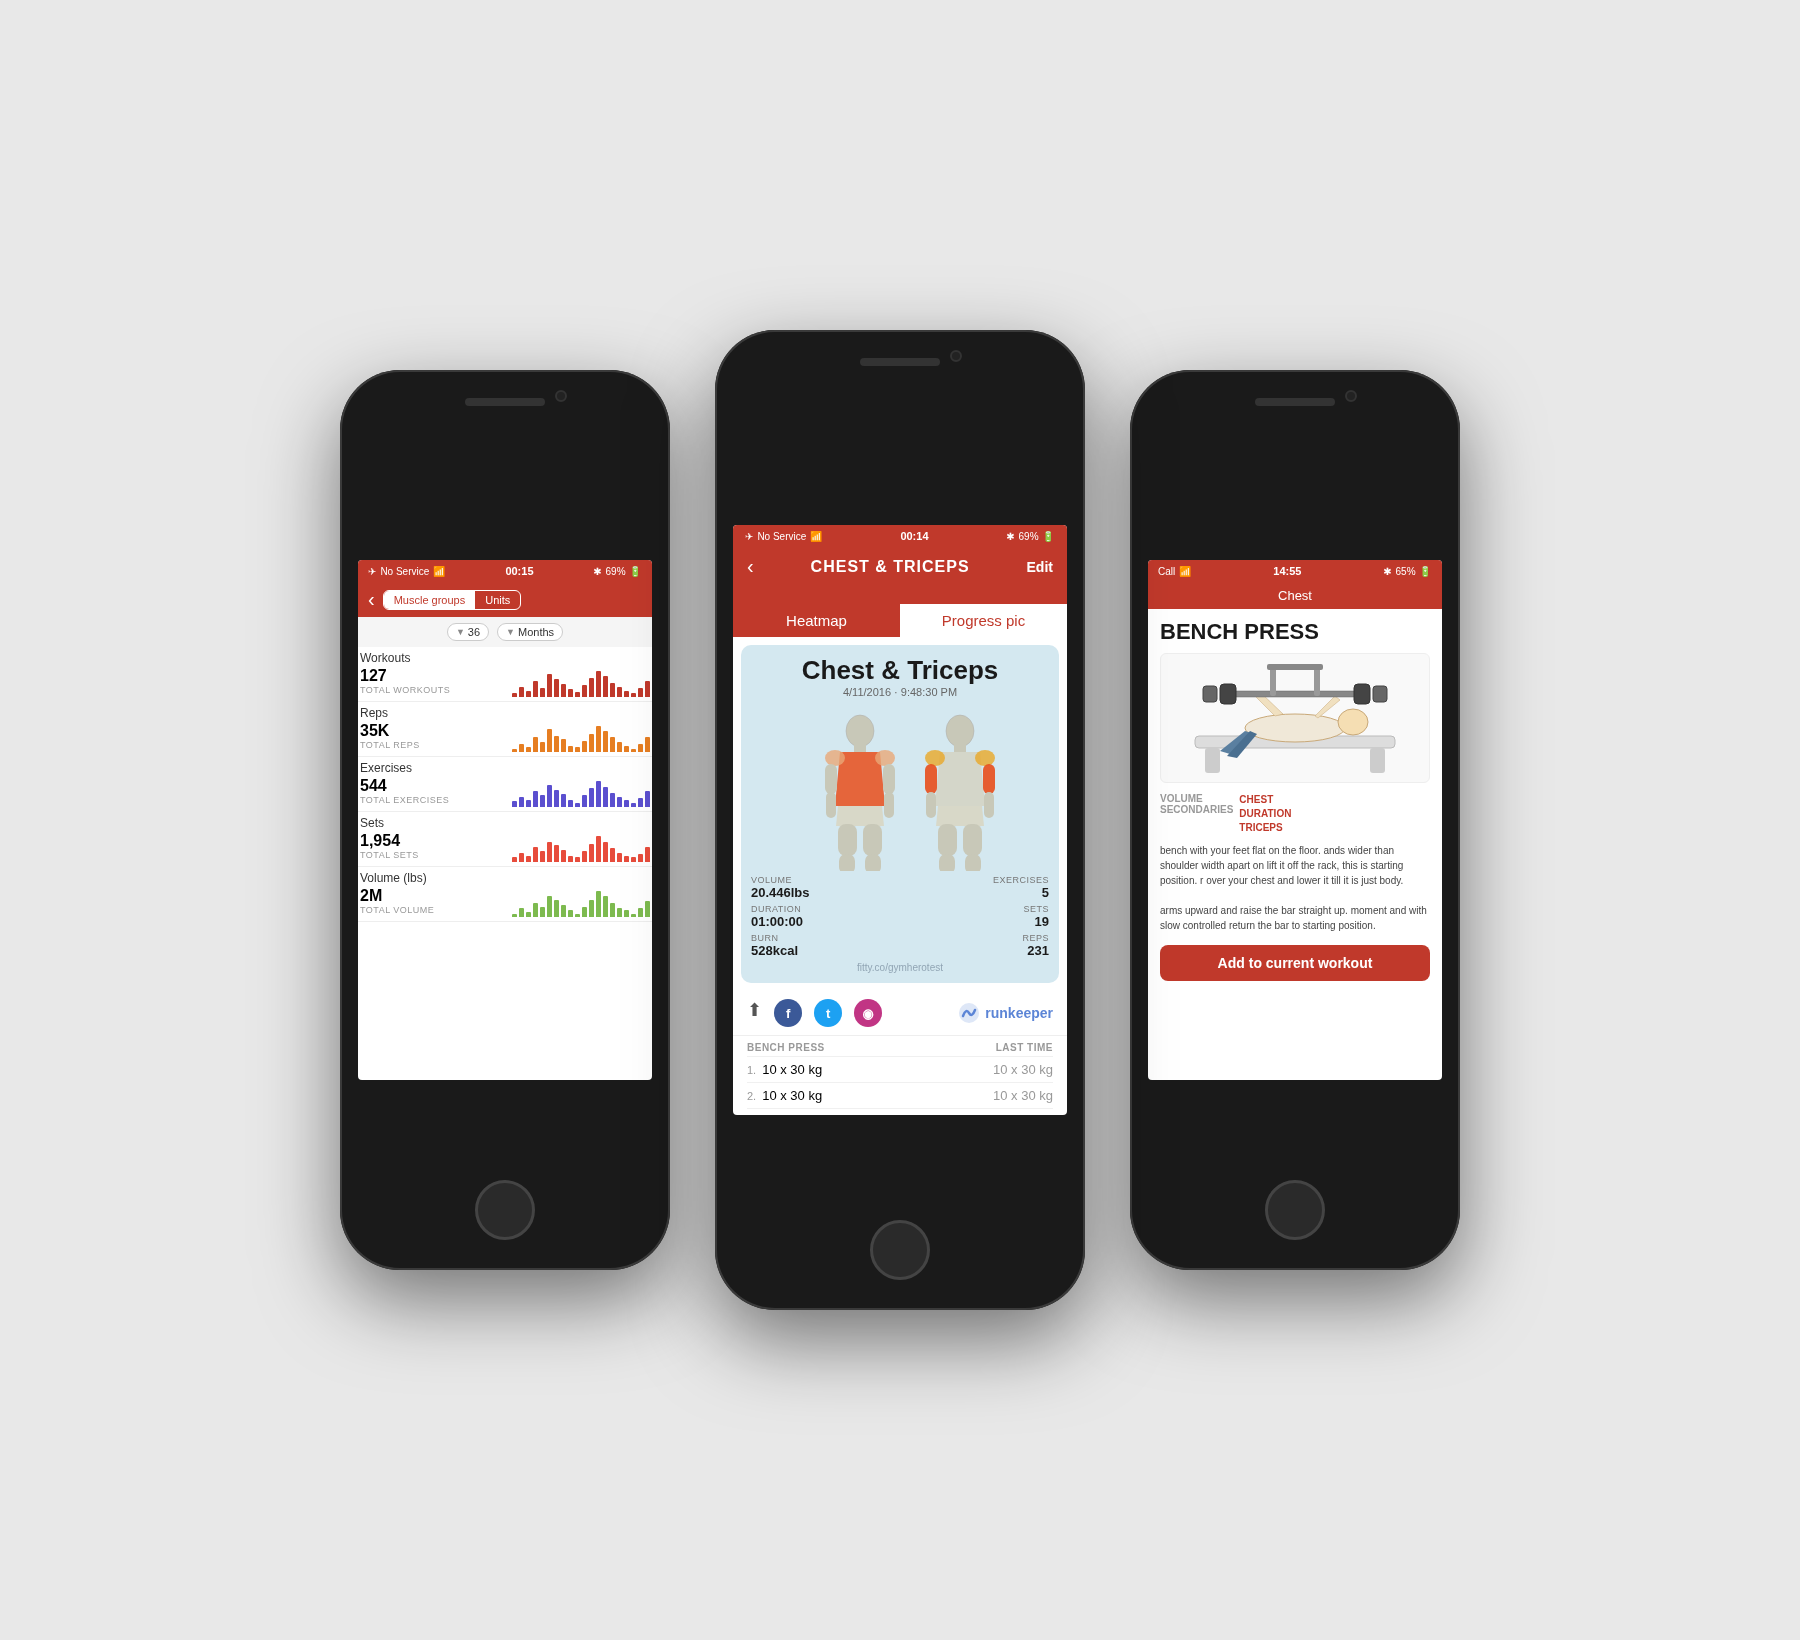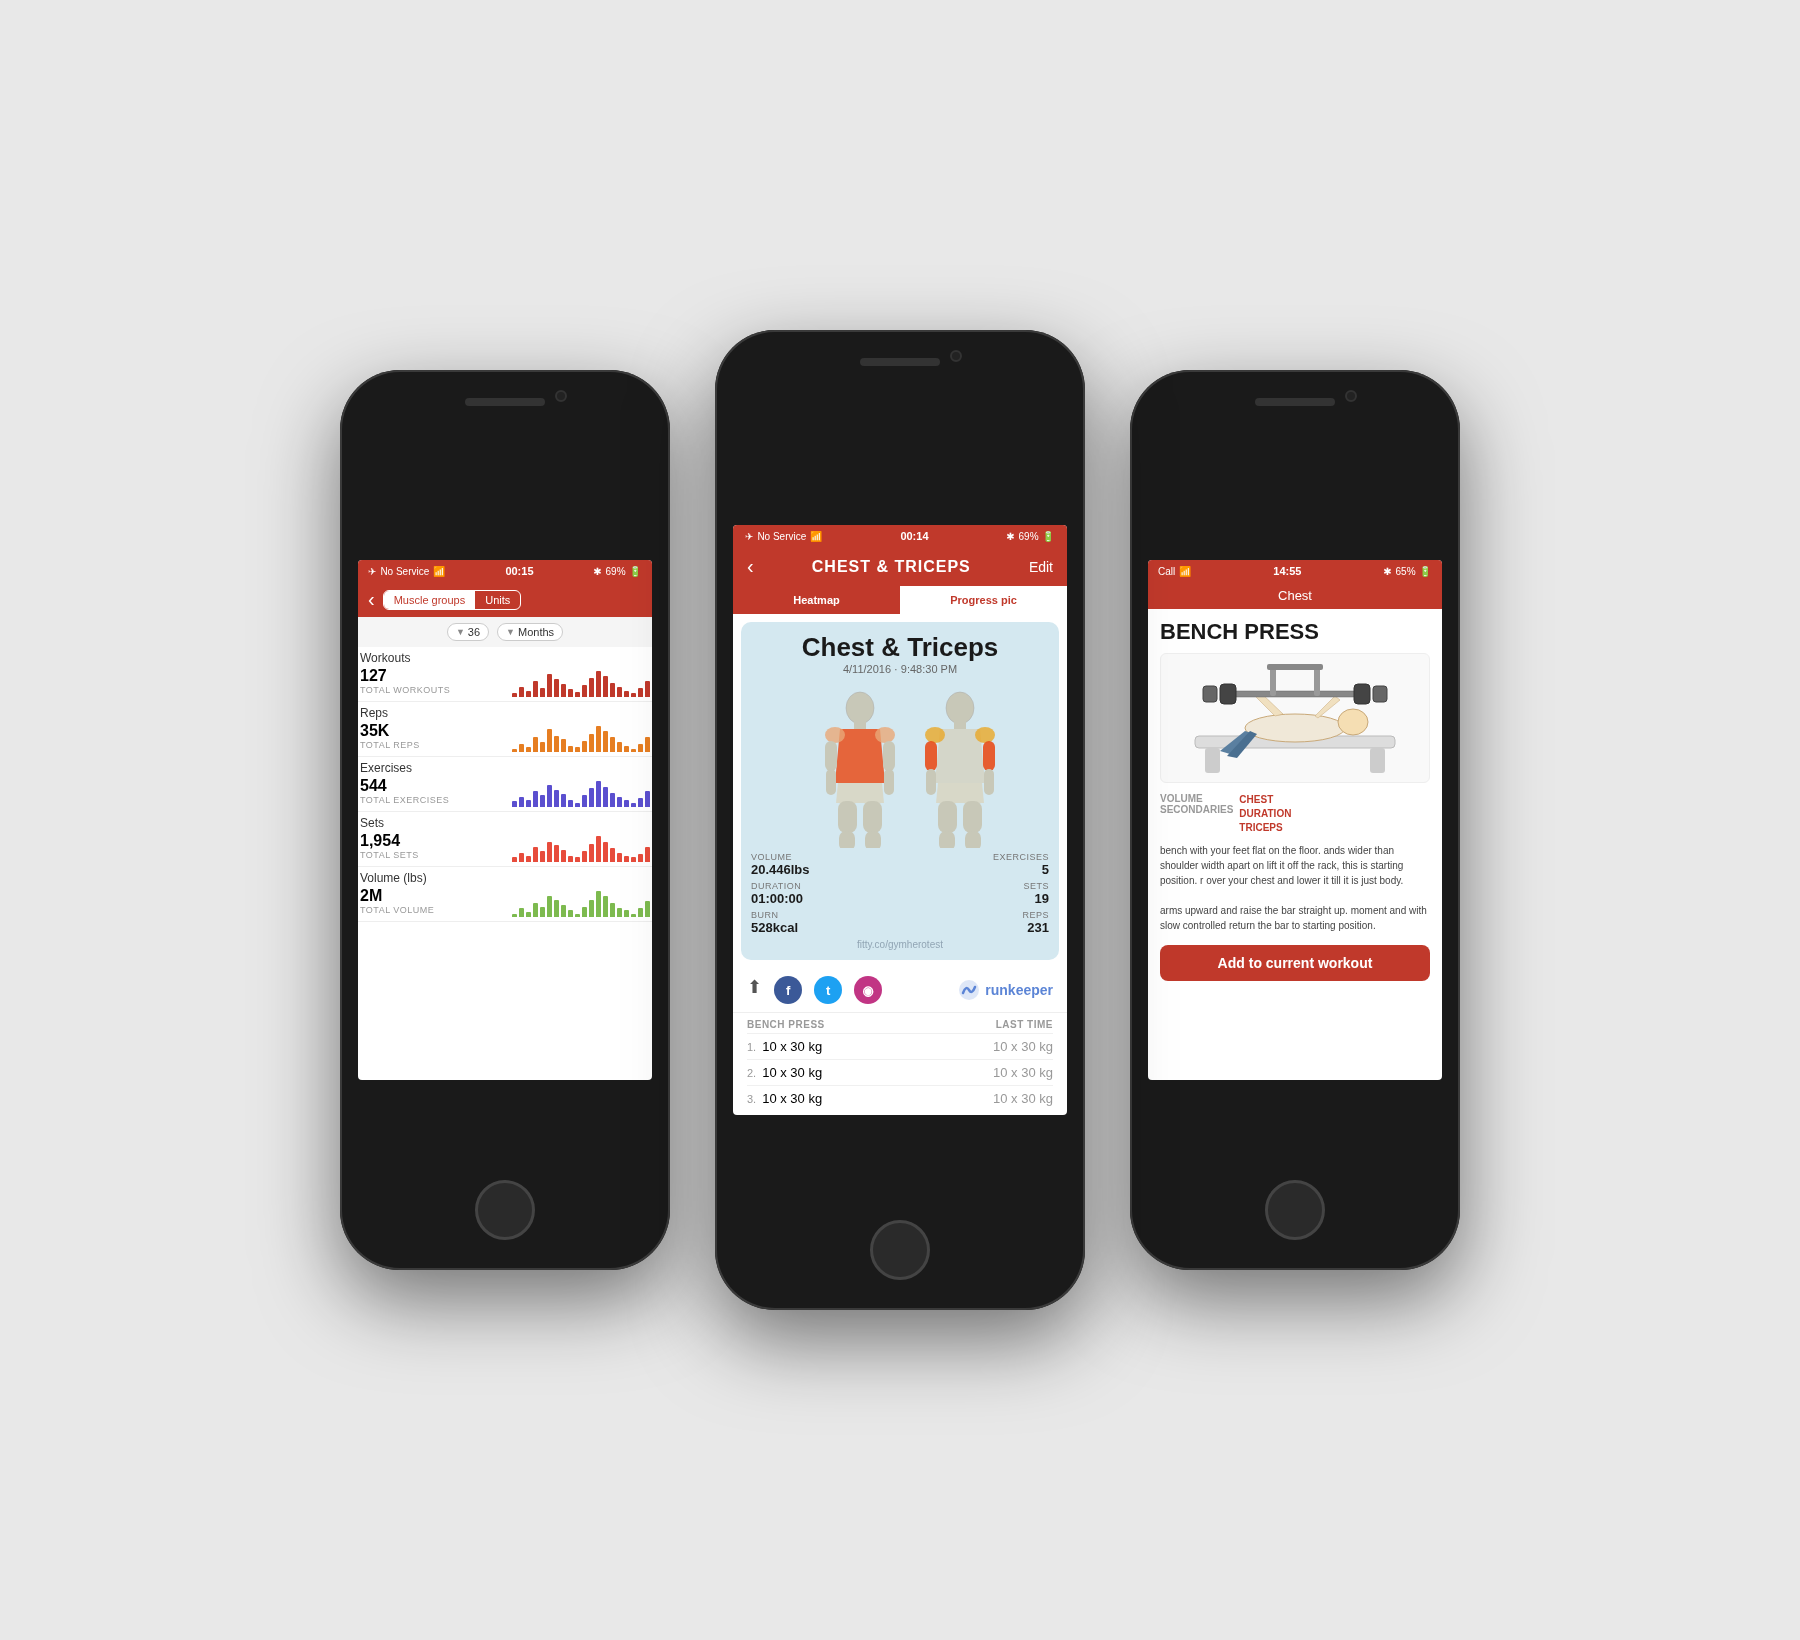--- a/index.html
+++ b/index.html
@@ -231,35 +231,37 @@
     }
     .center-nav .title {
       font-size: 16px;
       font-weight: 600;
       color: #fff;
       letter-spacing: 1px;
     }
     .center-nav .edit {
       color: #fff;
       font-size: 14px;
+      font-weight: bold;
     }
 
     .tab-bar {
       display: flex;
       background: #c0392b;
     }
     .tab-item {
       flex: 1;
       text-align: center;
       padding: 8px;
-      font-size: 11px;
-      font-weight: 700;
+      font-size: 15px;
+      font-weight: 400;
       color: #c0392b;
       background: #fff;
       cursor: pointer;
+      margin-top: 18px;
     }
     .tab-item.active {
       background: #c0392b;
       color: #fff;
     }
 
     .workout-card {
       background: #d4e8f0;
       margin: 8px;
       border-radius: 10px;

